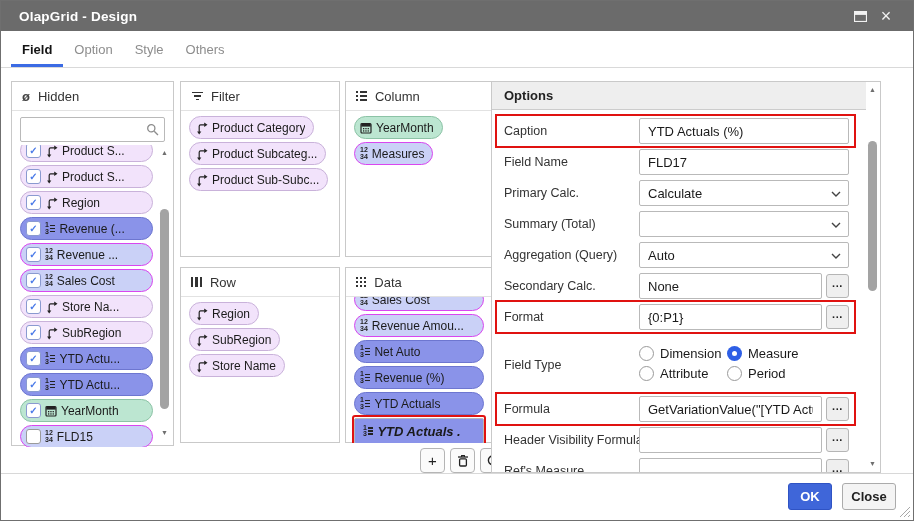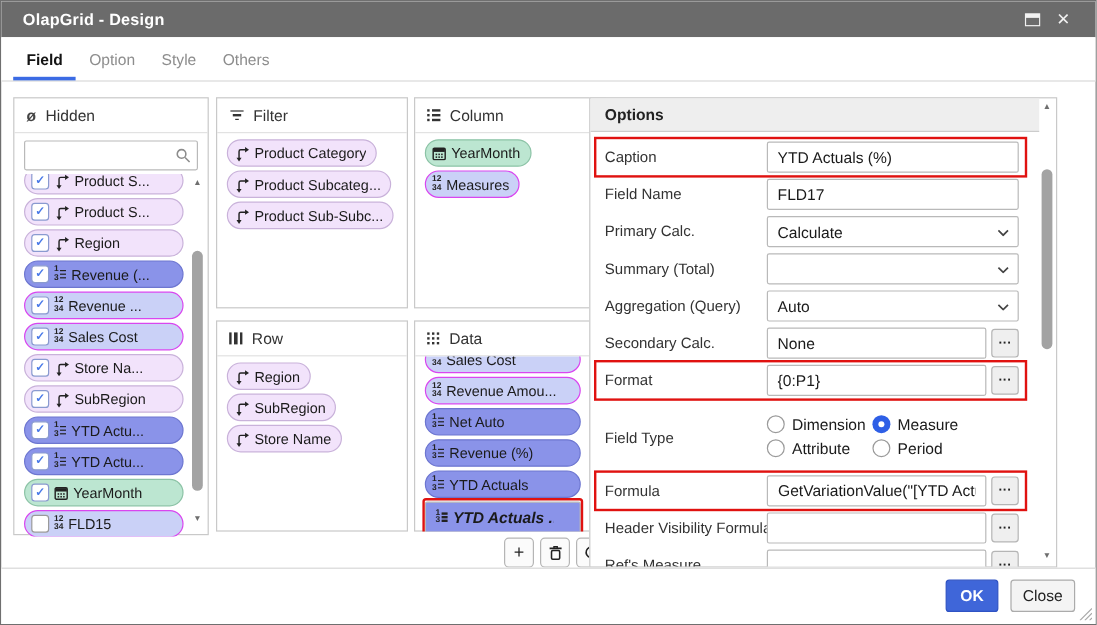--- a/index.html
+++ b/index.html
@@ -113,21 +113,21 @@
   .radio-grid { display:grid; grid-template-columns:88px auto; row-gap:5px; flex:1; }
   .radio { display:flex; align-items:center; gap:6px; font-size:13px; color:#1a1a1a; }
   .rdot { width:15px; height:15px; border-radius:50%; border:1px solid #9a9a9a; background:#fff; }
   .rdot.on { border:none; background:#2e5fe6; position:relative; }
   .rdot.on::after { content:""; position:absolute; left:5px; top:5px; width:5px; height:5px;
     border-radius:50%; background:#fff; }
   
   .footer { position:absolute; left:0; right:0; bottom:0; height:47px; border-top:1px solid #d8d8d8;
     background:#fff; }
   .btn { position:absolute; top:9px; height:27px; border-radius:3px; font-size:13px;
-    display:flex; align-items:center; justify-content:center; cursor:default; font-family:inherit; }
+    display:flex; align-items:center; justify-content:center; cursor:default; font-family:inherit;font-weight:bold; }
   .btn-ok { right:81px; width:44px; background:#3f66d9; border:1px solid #2f53c4; color:#fff; font-weight:700; }
   .btn-close { right:17px; width:54px; background:#f4f4f4; border:1px solid #ababab; color:#222; }
   .grip { position:absolute; right:3px; bottom:3px; }
 </style>
 </head>
 <body>
 
 <div id="dialog">
 
   <div class="titlebar">

